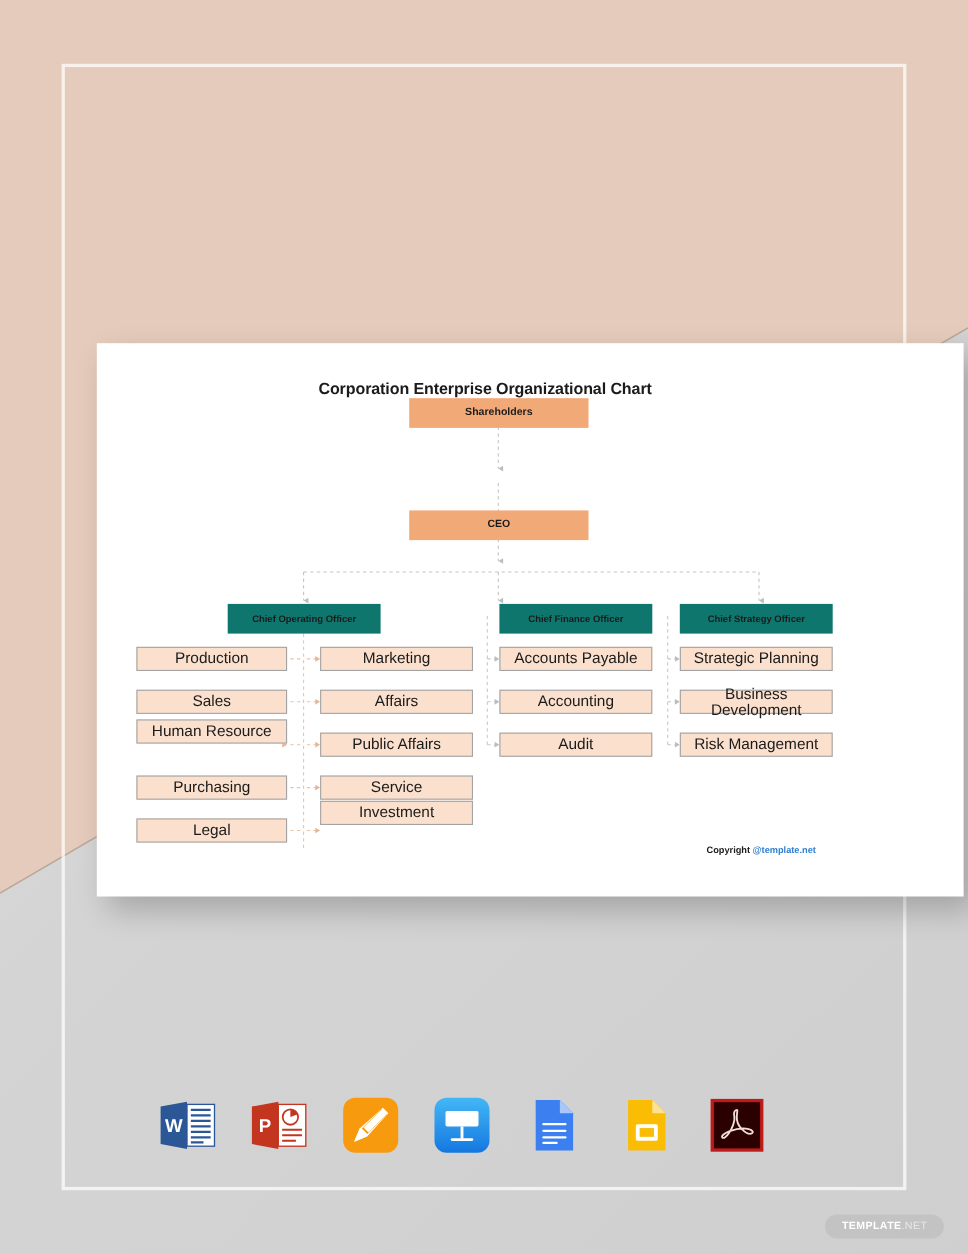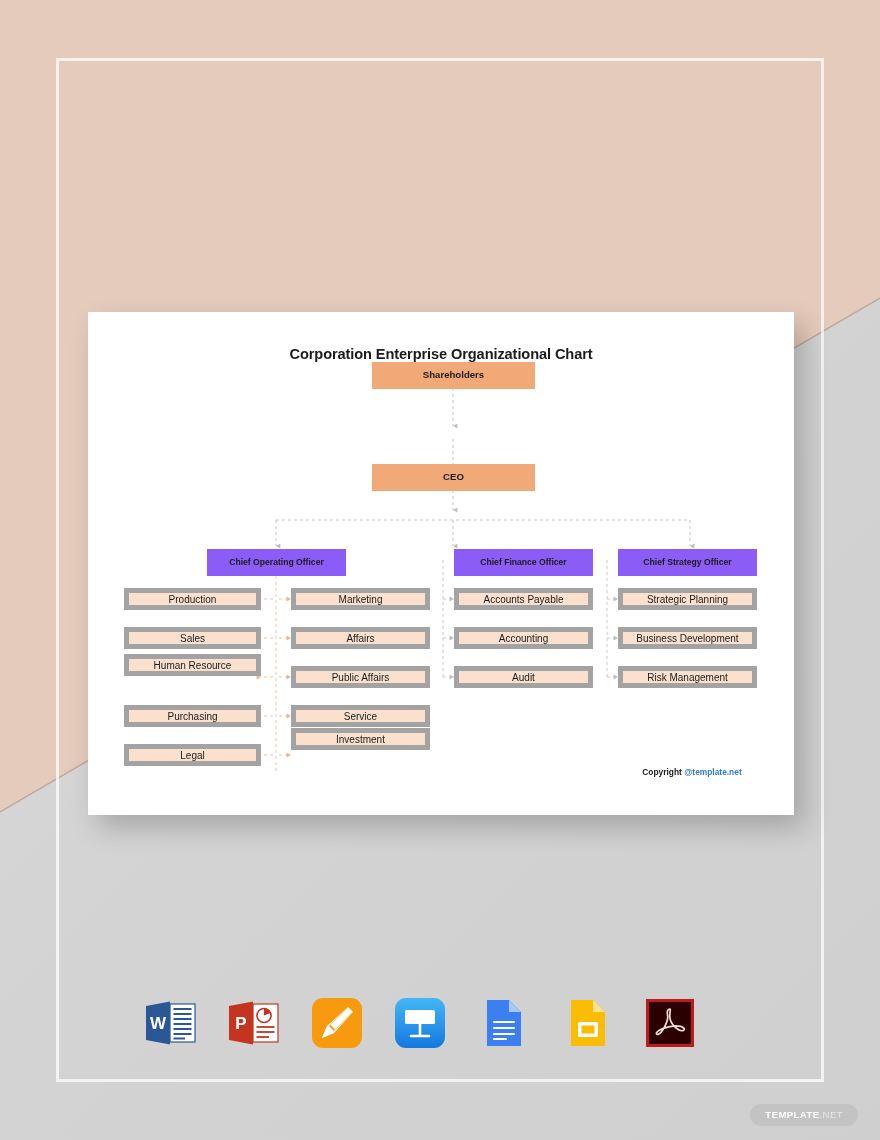--- a/index.html
+++ b/index.html
@@ -37,21 +37,21 @@
     position: absolute;
     left: 56px; top: 58px;
     width: 768px; height: 1024px;
     border: 3px solid rgba(255,255,255,0.72);
   }
 
   
   #card {
     position: absolute;
     left: 88px; top: 312px;
-    width: 706px; height: 503px;
+    width: 788px; height: 503px;
     background: #ffffff;
     box-shadow: 10px 12px 26px rgba(0,0,0,0.22);
   }
 
   #chart-title {
     position: absolute;
     left: 0; top: 34px;
     width: 706px;
     text-align: center;
     font-size: 14.6px;
@@ -80,28 +80,28 @@
     text-align: center;
     color: #1b1b1b;
     line-height: 1.1;
   }
   .node-top {
     background: #f2a978;
     font-size: 9.6px;
     font-weight: bold;
   }
   .node-officer {
-    background: #8b5cf6;
+    background: #0f766e;
     font-size: 8.6px;
     font-weight: bold;
   }
   .node-dept {
     background: #fbe0cd;
-    border: 5px solid #a3a3a3;
-    font-size: 10px;
+    border: 1px solid #a3a3a3;
+    font-size: 14px;
     font-weight: normal;
   }
 
   #copyright {
     position: absolute;
     left: 524px; top: 455px;
     width: 160px;
     text-align: center;
     font-size: 8.4px;
     font-weight: bold;

